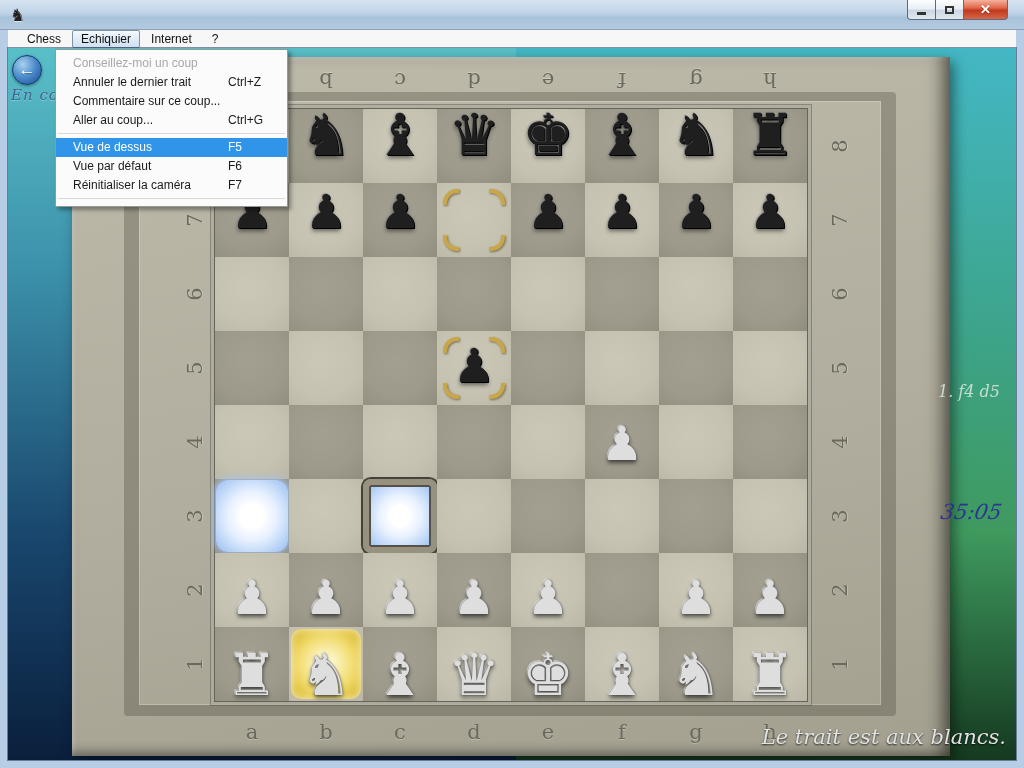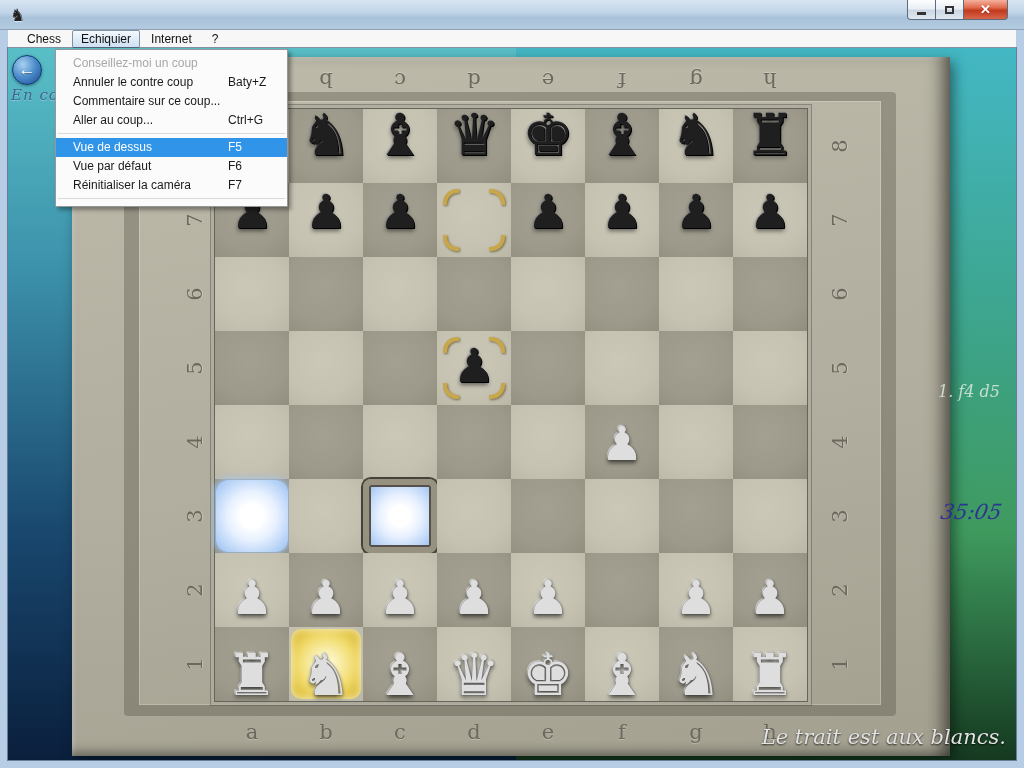--- a/index.html
+++ b/index.html
@@ -294,21 +294,21 @@
       <span id="back-arrow">←</span>
     </div>
     <div id="game-state">En cours</div>
     <div id="move-list">1. f4  d5</div>
     <div id="clock">35:05</div>
     <div id="turn-message">Le trait est aux blancs.</div>
   </div>
 
   <div id="context-menu">
       <div class="menu-item disabled"><span class="mi-label">Conseillez-moi un coup</span></div>
-      <div class="menu-item"><span class="mi-label">Annuler le contre coup</span><span class="mi-shortcut">Baty+Z</span></div>
+      <div class="menu-item"><span class="mi-label">Annuler le dernier trait</span><span class="mi-shortcut">Ctrl+Z</span></div>
       <div class="menu-item"><span class="mi-label">Commentaire sur ce coup...</span></div>
       <div class="menu-item"><span class="mi-label">Aller au coup...</span><span class="mi-shortcut">Ctrl+G</span></div>
       <div class="menu-sep"></div>
       <div class="menu-item highlight"><span class="mi-label">Vue de dessus</span><span class="mi-shortcut">F5</span></div>
       <div class="menu-item"><span class="mi-label">Vue par défaut</span><span class="mi-shortcut">F6</span></div>
       <div class="menu-item"><span class="mi-label">Réinitialiser la caméra</span><span class="mi-shortcut">F7</span></div>
       <div class="menu-sep"></div>
     </div>
 
 </div>

